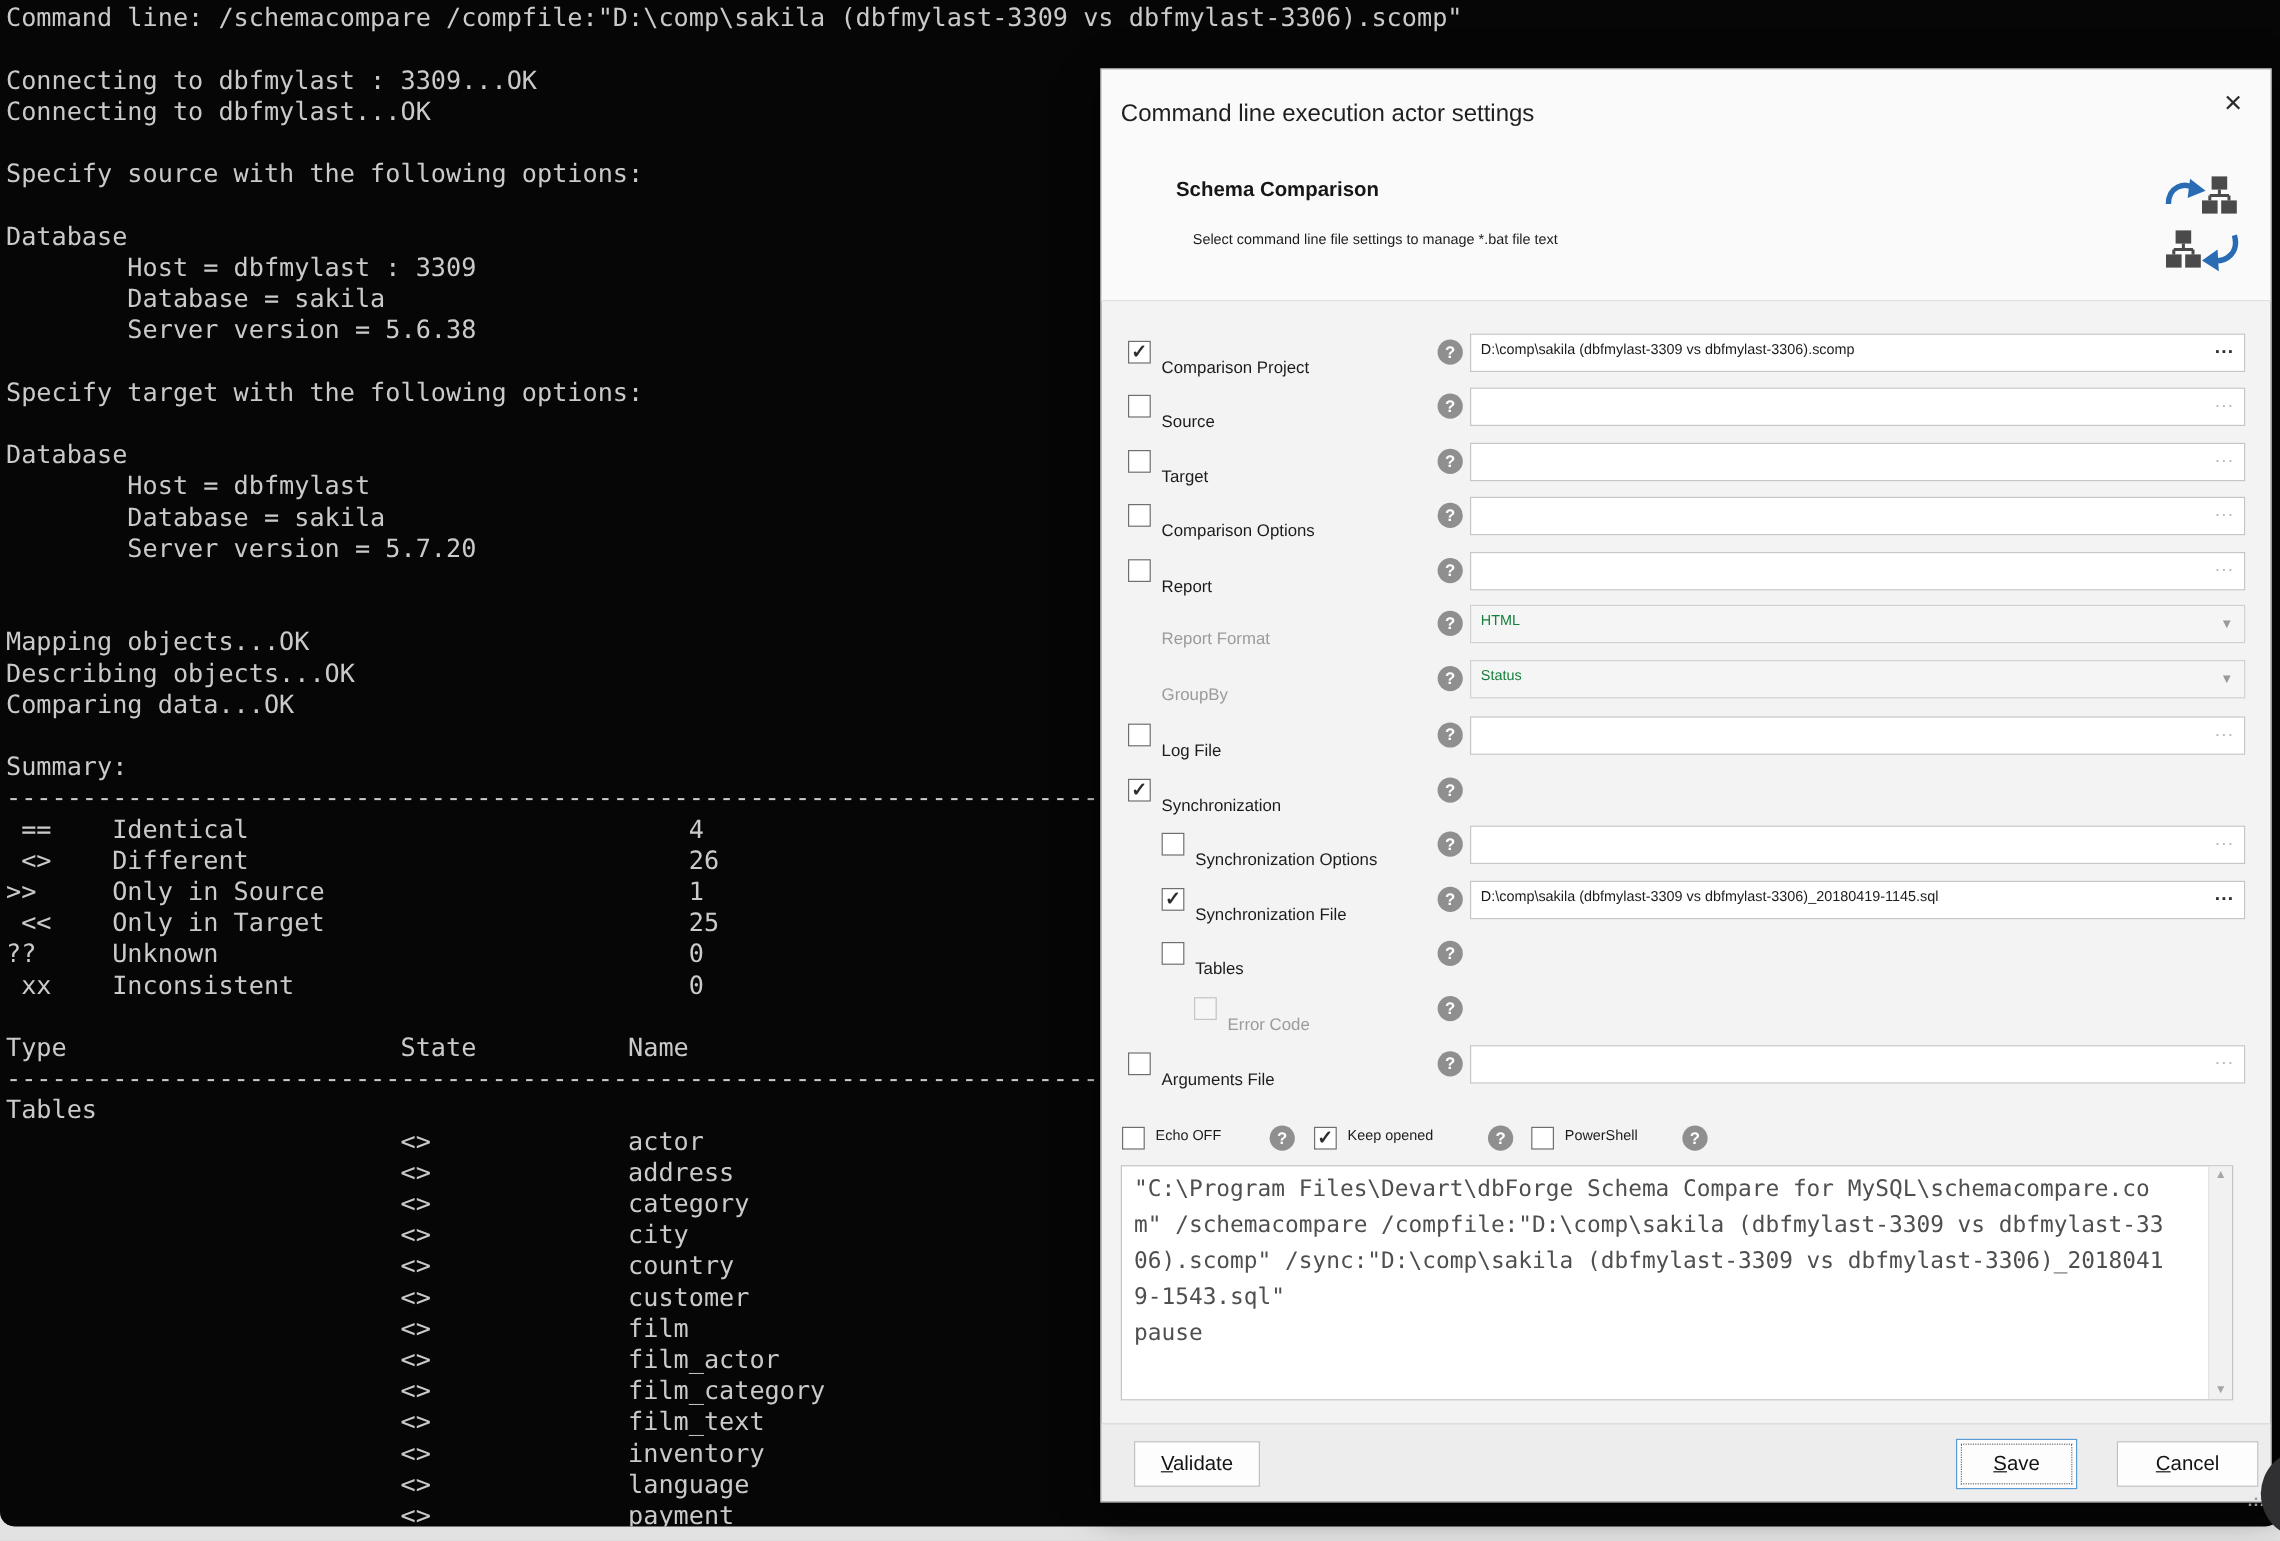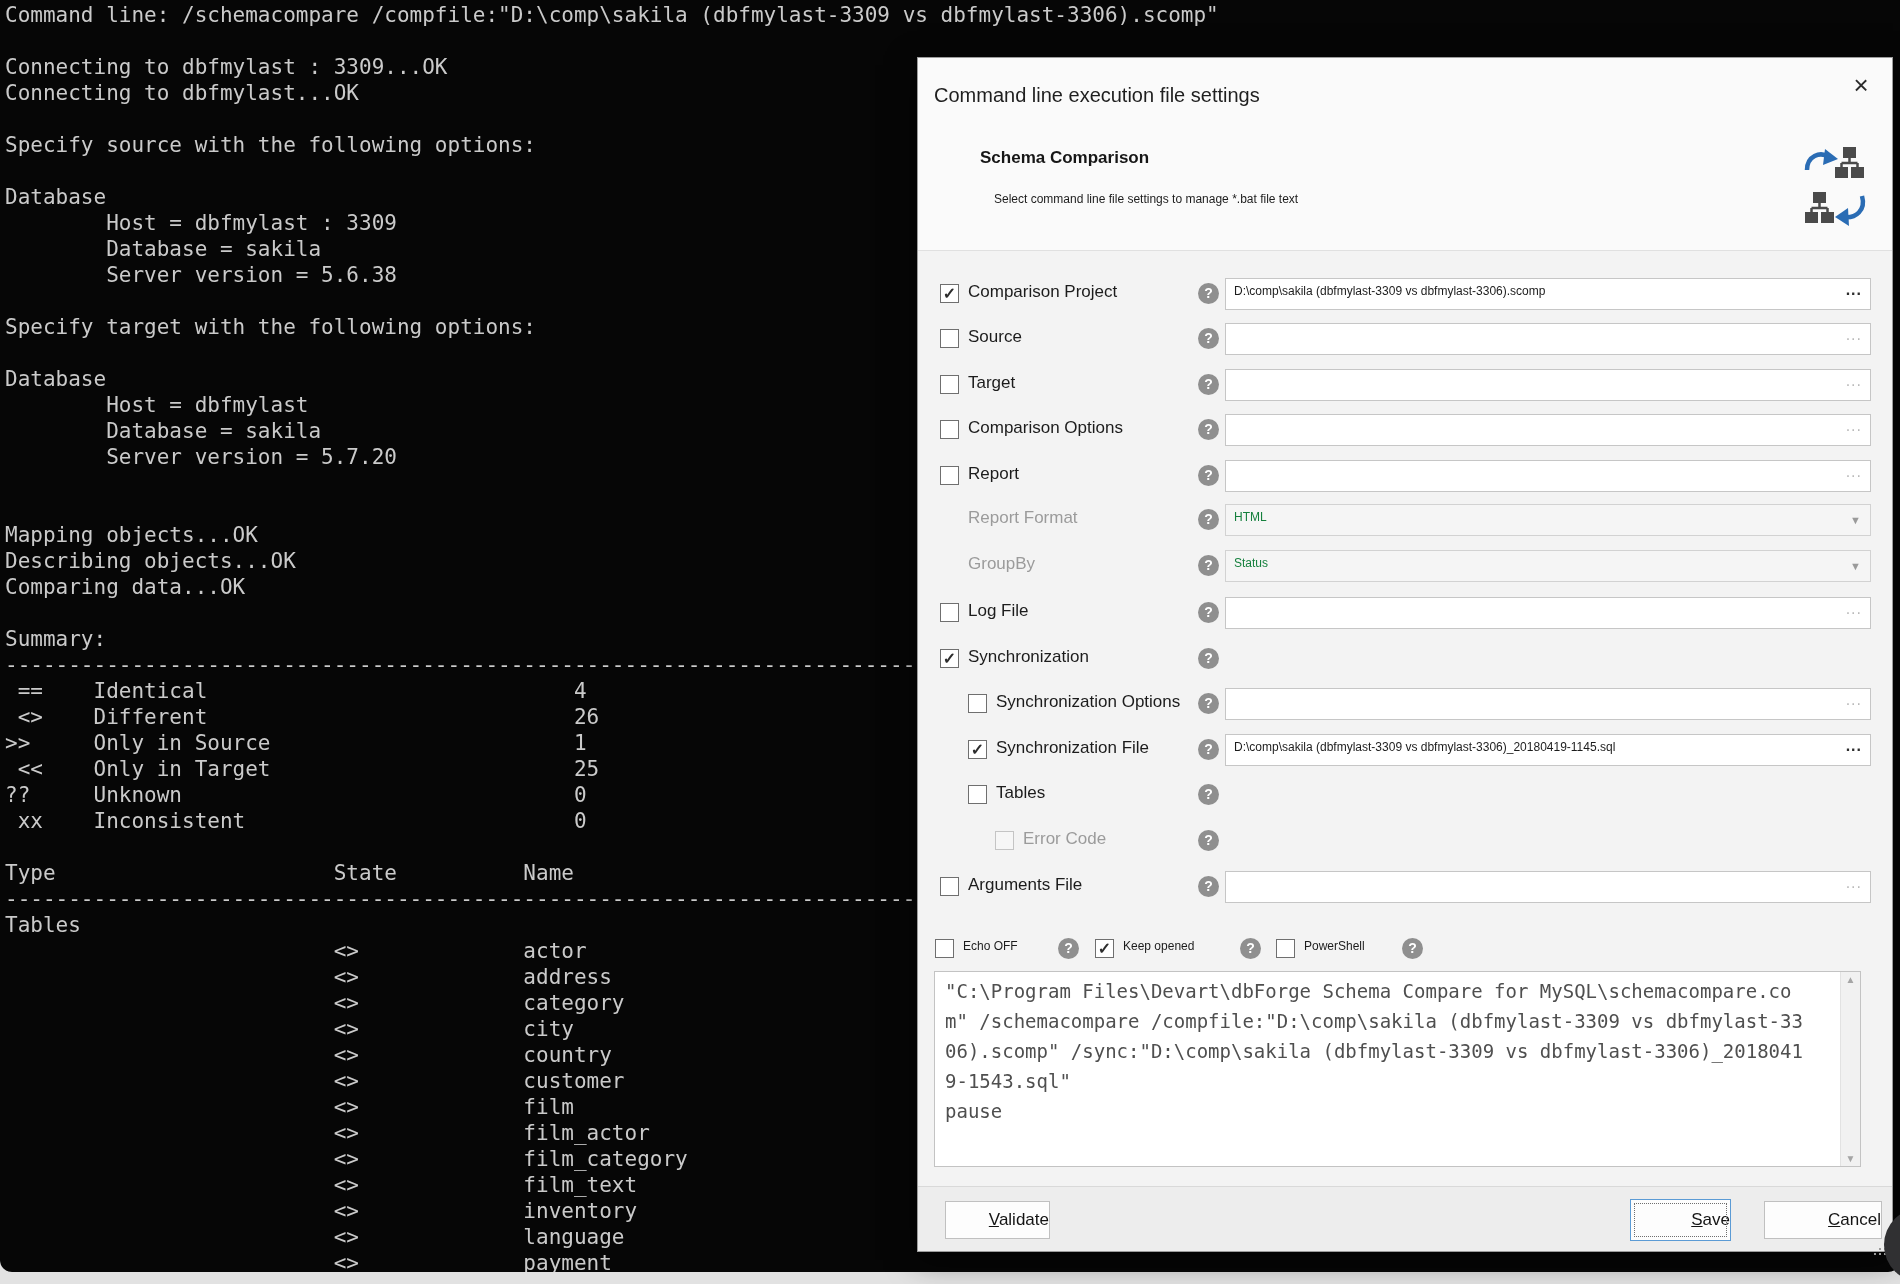--- a/index.html
+++ b/index.html
@@ -21,21 +21,21 @@
   .dlg-heading{position:absolute;left:62px;top:90px;font-size:17px;font-weight:bold;color:#161616;}
   .dlg-desc{position:absolute;left:76px;top:134px;font-size:12px;color:#1c1c1c;}
   .hdr-icon{position:absolute;left:884px;top:88px;width:66px;height:84px;}
   
   .row{position:absolute;left:0;right:0;height:32px;}
   .cb{position:absolute;top:6px;width:19px;height:19px;background:#fff;border:1px solid #6f6f6f;
       box-sizing:border-box;text-align:center;}
   .cb .mark{display:none;font-size:16px;line-height:17px;color:#2d2d2d;font-weight:bold;}
   .cb.checked .mark{display:block;}
   .cb.disabled{border-color:#c4c4c4;background:#f6f6f6;}
-  .lbl{position:absolute;top:4px;font-size:17px;color:#1c1c1c;white-space:nowrap;}
+  .lbl{position:absolute;top:20px;font-size:14px;color:#1c1c1c;white-space:nowrap;}
   .lbl.disabled{color:#9b9b9b;}
   .help{position:absolute;left:280px;top:5px;width:21px;height:21px;border-radius:50%;
         background:#8f8f8f;color:#fff;font-size:14px;font-weight:bold;text-align:center;
         line-height:21px;}
   .help.inline{left:auto;}
   .field{position:absolute;left:307px;top:0;width:646px;height:32px;background:#fff;
         border:1px solid #c6c6c6;box-sizing:border-box;}
   .field .val{position:absolute;left:8px;top:5px;font-size:12px;color:#1c1c1c;white-space:nowrap;
         max-width:590px;overflow:hidden;}
   .field .browse{position:absolute;right:8px;top:2px;font-size:16px;font-weight:bold;color:#2e2e2e;
@@ -50,21 +50,21 @@
   .bat-box{position:absolute;left:16px;top:913px;width:927px;height:196px;background:#fff;
         border:1px solid #c3c3c3;box-sizing:border-box;overflow:hidden;}
   .bat-box pre{margin:0;padding:4px 10px;width:868px;font-family:"DejaVu Sans Mono","Liberation Mono",monospace;
         font-size:19px;line-height:30px;color:#4f4f4f;white-space:pre-wrap;word-break:break-all;}
   .sbar{position:absolute;right:0;top:0;bottom:0;width:19px;background:#f1f1f1;border-left:1px solid #e2e2e2;}
   .sbar .up{position:absolute;top:2px;left:0;right:0;text-align:center;font-size:10px;color:#a5a5a5;}
   .sbar .dn{position:absolute;bottom:2px;left:0;right:0;text-align:center;font-size:10px;color:#a5a5a5;}
   
   .strip{position:absolute;left:0;right:0;top:1128px;bottom:0;background:#ededed;border-top:1px solid #d9d9d9;}
   .btn{position:absolute;height:38px;background:#fdfdfd;border:1px solid #c0c0c0;box-sizing:border-box;
-       text-align:right;}
+       text-align:center;}
   .btn .btn-label{display:block;font-size:17px;color:#141414;line-height:36px;}
   .btn .btn-label::first-letter{text-decoration:underline;}
   .btn.focused{border:1px solid #5b9bd5;outline:1px dotted #6f6f6f;outline-offset:-5px;height:42px;}
   .btn.focused .btn-label{line-height:40px;}
   .grip{position:absolute;right:6px;bottom:6px;width:2px;height:2px;background:#9a9a9a;
        box-shadow:-5px 5px 0 #9a9a9a, 0 5px 0 #9a9a9a, -10px 10px 0 #9a9a9a, -5px 10px 0 #9a9a9a, 0 10px 0 #9a9a9a;}
   .blob{position:absolute;left:1884px;top:1208px;width:74px;height:74px;border-radius:50%;
        background:#303032;z-index:40;}
 </style>
 </head>
@@ -120,21 +120,21 @@
                           &lt;&gt;             film_category
                           &lt;&gt;             film_text
                           &lt;&gt;             inventory
                           &lt;&gt;             language
                           &lt;&gt;             payment</pre>
   </div>
 
   <div class="dialog">
 
     <div class="dlg-header">
-      <div class="dlg-title">Command line execution file settings</div>
+      <div class="dlg-title">Command line execution actor settings</div>
       <div class="close-btn">×</div>
       <div class="dlg-heading">Schema Comparison</div>
       <div class="dlg-desc">Select command line file settings to manage *.bat file text</div>
       <div class="hdr-icon">
         <svg width="66" height="84" viewBox="0 0 66 84">
           <path d="M5 24 C5 10, 18 5, 27 11" stroke="#2a6cb4" stroke-width="4.5" fill="none"></path>
           <polygon points="23,3 36,13 21,19" fill="#2a6cb4"></polygon>
           <g fill="#4a4a4a" stroke="#4a4a4a">
             <rect x="41" y="1" width="13" height="11" stroke="none"></rect>
             <path d="M47.5 12 V17 M39.5 17 H55.5 M39.5 17 V21 M55.5 17 V21" fill="none" stroke-width="2.5"></path>

